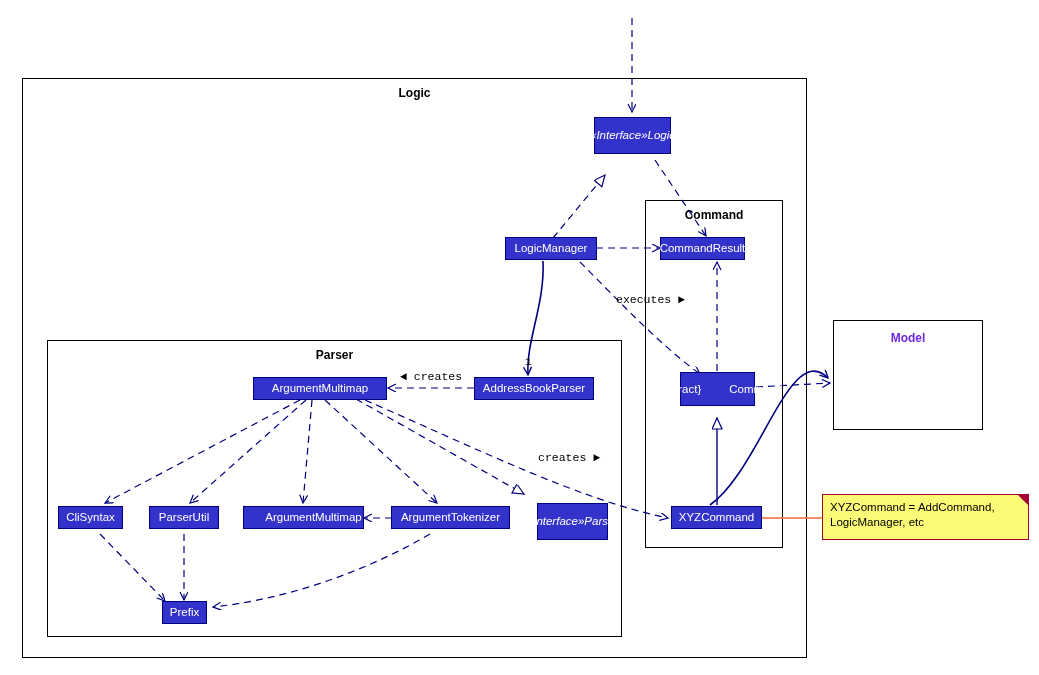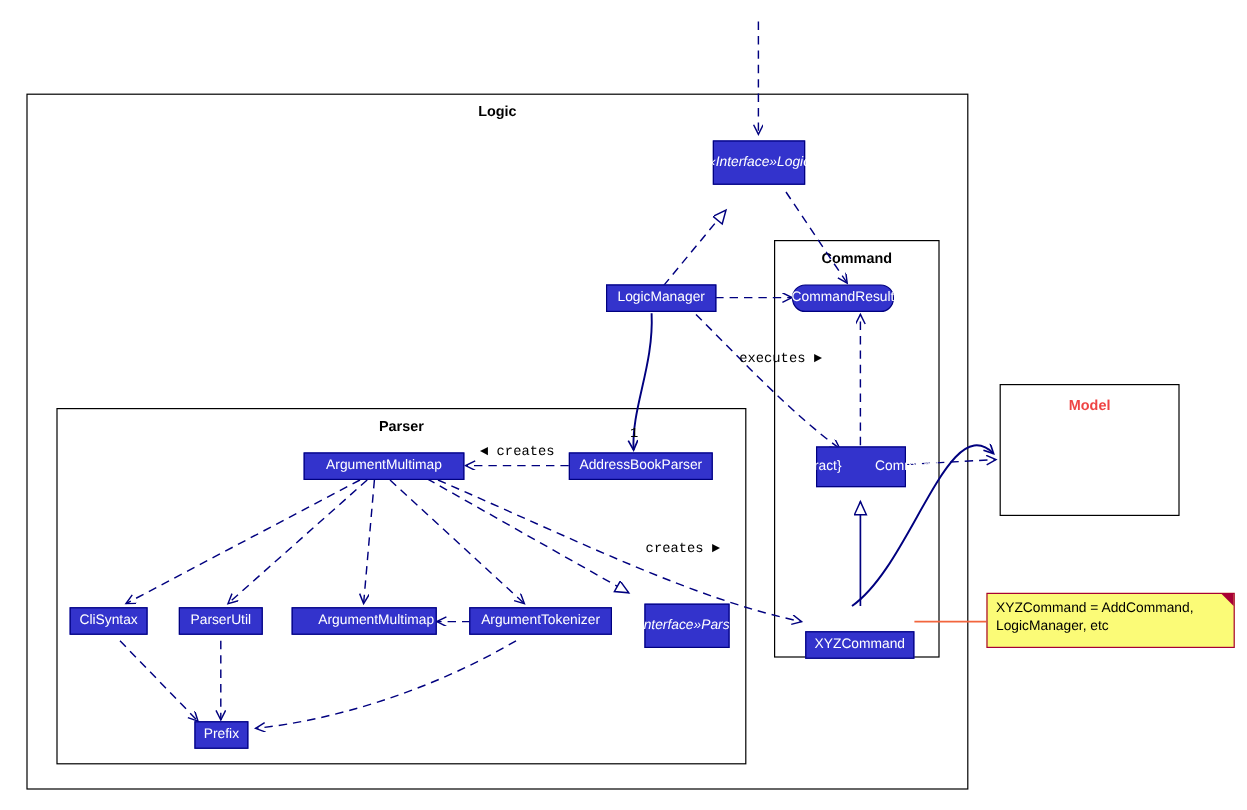--- a/index.html
+++ b/index.html
@@ -60,21 +60,21 @@
     border: 1px solid #000000;
     box-sizing: border-box;
   }
   .plain-box .t {
     position: absolute;
     top: 10px;
     width: 100%;
     text-align: center;
     font-size: 12px;
     font-weight: bold;
-    color: #ef4444;
+    color: #6d28d9;
   }
   .note {
     position: absolute;
     background: #fbfb77;
     border: 1px solid #a80036;
     box-sizing: border-box;
     font-size: 11.5px;
     color: #000000;
     padding: 5px 7px;
     line-height: 15px;
@@ -177,21 +177,21 @@
 
   <div class="cls" style="left:594px; top:117px; width:77px; height:37px;">
     <span class="ital">«Interface»</span>
     <span class="ital">Logic</span>
   </div>
 
   <div class="cls" style="left:505px; top:237px; width:92px; height:23px;">
     <span>LogicManager</span>
   </div>
 
-  <div class="cls" style="left:660px; top:237px; width:85px; height:23px;border-radius:11px;">
+  <div class="cls" style="left:660px; top:237px; width:85px; height:23px;">
     <span>CommandResult</span>
   </div>
 
   <div class="cls" style="left:680px; top:372px; width:75px; height:34px;gap:28px;">
     <span>{abstract}</span>
     <span>Command</span>
   </div>
 
   <div class="cls" style="left:253px; top:377px; width:134px; height:23px;">
     <span>ArgumentMultimap</span>
@@ -219,21 +219,21 @@
 
   <div class="cls" style="left:537px; top:503px; width:71px; height:37px;">
     <span class="ital">«Interface»</span>
     <span class="ital">Parser</span>
   </div>
 
   <div class="cls" style="left:162px; top:601px; width:45px; height:23px;">
     <span>Prefix</span>
   </div>
 
-  <div class="cls" style="left:671px; top:506px; width:91px; height:23px;margin-top:20px;">
+  <div class="cls" style="left:671px; top:506px; width:91px; height:23px;">
     <span>XYZCommand</span>
   </div>
 
   <div class="edge-label" style="left:400px; top:370px;">◄ creates</div>
   <div class="edge-label" style="left:538px; top:451px;">creates ►</div>
   <div class="edge-label" style="left:616px; top:293px;">executes ►</div>
   <div class="edge-label" style="left:525px; top:355px;">1</div>
 
   <div class="note" style="left:822px; top:494px; width:207px; height:46px;">
     <div class="note-fold"></div>

